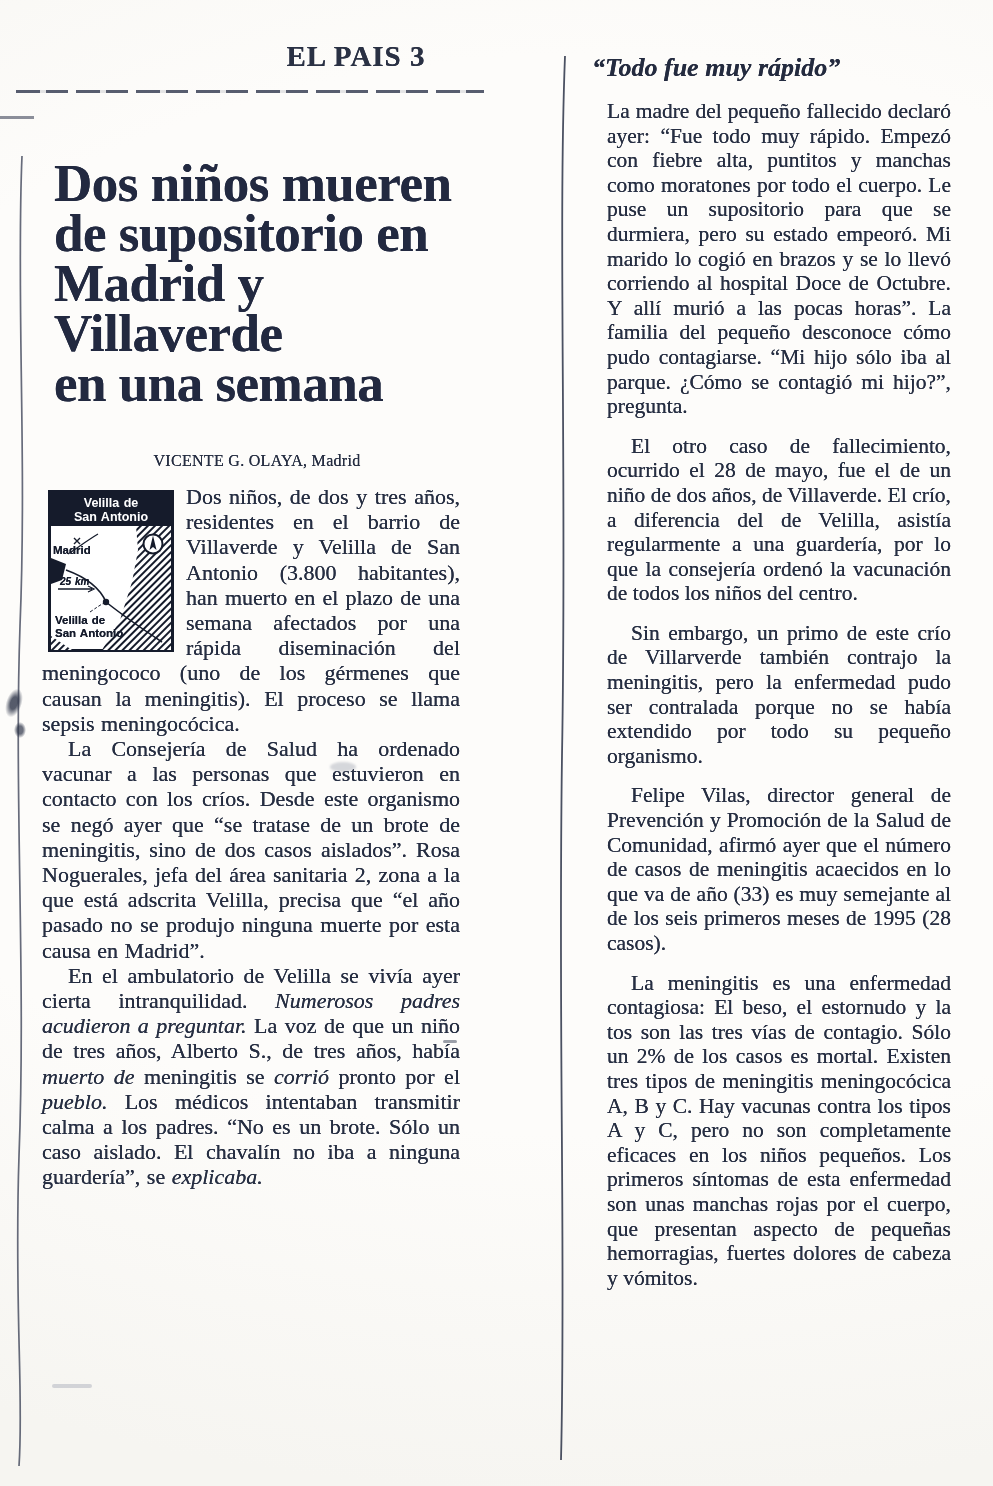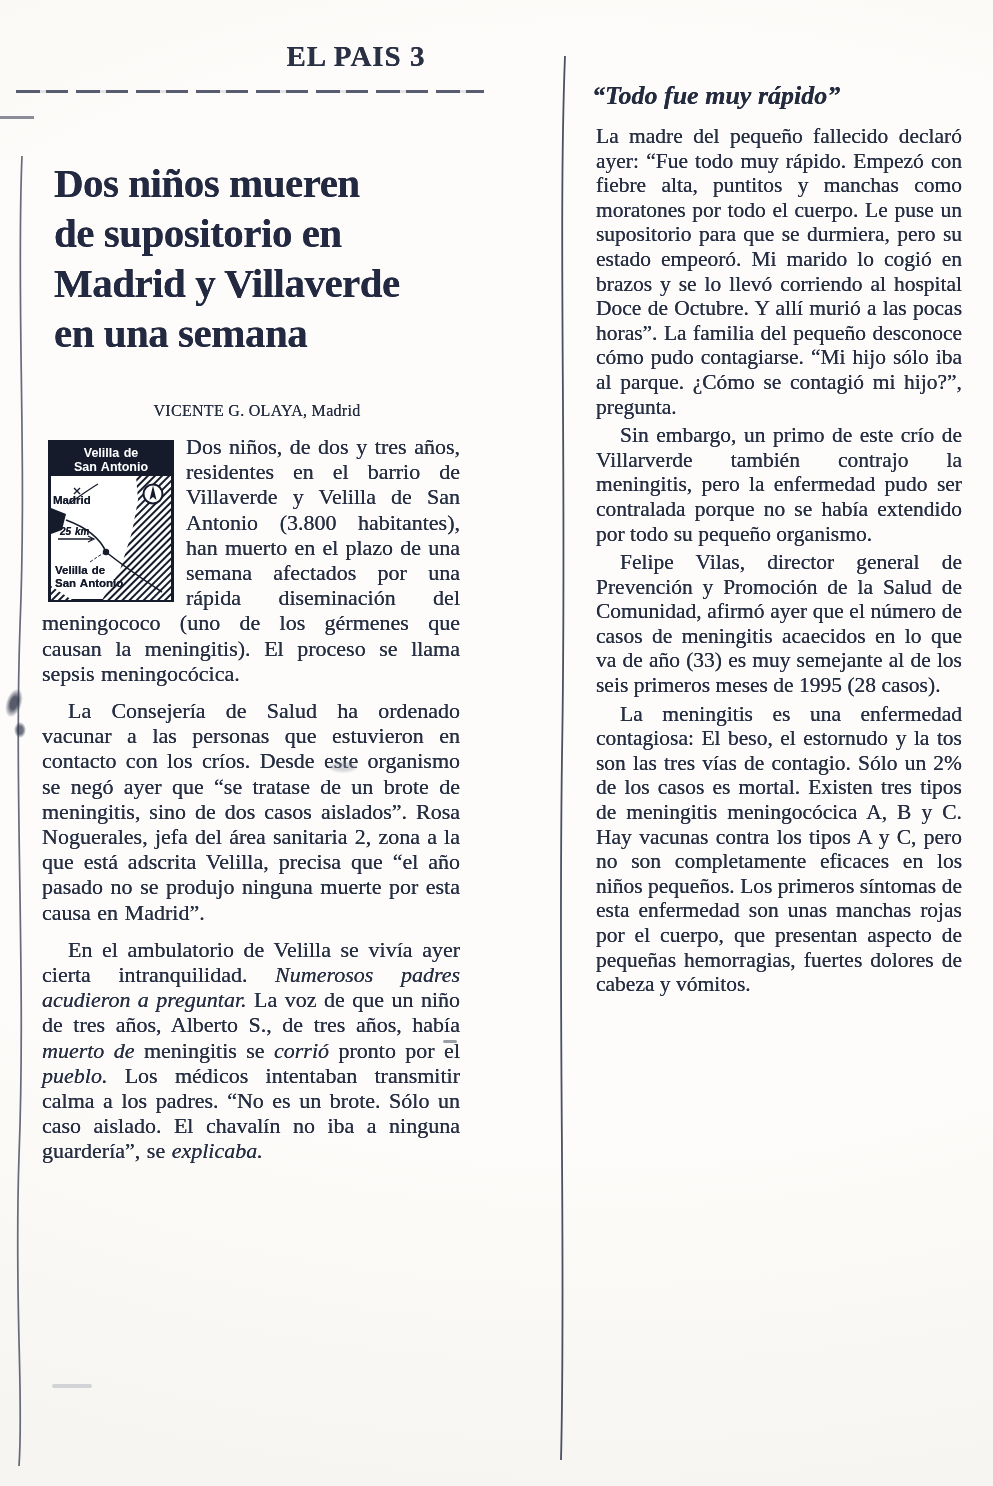--- a/index.html
+++ b/index.html
@@ -21,44 +21,44 @@
               opacity:.85; }
   .masthead-rule-left { position:absolute; left:0; top:116px; width:34px; height:3px;
               background:#3f465a; opacity:.6; }
 
   
   .left-border { position:absolute; left:12px; top:156px; }
 
   
   .col-left { position:absolute; left:42px; top:158px; width:418px; }
   .headline { padding-left:12px; margin:0 0 40px 0; font-weight:bold;
-              font-size:41px; line-height:50px; color:#222940;
+              font-size:53px; line-height:50px; color:#222940;
               letter-spacing:-.5px; text-shadow:0 0 .6px #222940; }
   .byline { text-align:center; font-size:16px; line-height:26px;
             margin:0 0 10px 12px; letter-spacing:.3px;
             text-shadow:0 0 .3px #262e42; }
   .body-text { font-size:22px; line-height:25.2px; text-align:justify;
                word-spacing:1px; text-shadow:0 0 .35px #262e42; }
   .body-text p { margin:0; }
-  .body-text p + p { text-indent:26px;margin-top:12px; }
+  .body-text p + p { text-indent:26px; }
   .it { font-style:italic; }
 
   
   .map-fig { float:left; width:126px; height:162px; margin:6px 12px 3px 6px; }
   .map-text { font-family:"Liberation Sans", sans-serif; font-weight:bold; }
 
   
   .divider { position:absolute; left:556px; top:56px; }
 
   
-  .col-right { position:absolute; left:592px; top:80px; width:374px; }
+  .col-right { position:absolute; left:592px; top:52px; width:374px; }
   .quote-header { margin:0 0 12px 0; font-size:26px; line-height:32px;
                   font-weight:bold; font-style:italic; color:#242b3f;
                   text-shadow:0 0 .5px #242b3f; }
-  .col-right p { margin:4px; font-size:21.5px; line-height:24.6px;
+  .col-right p { margin:15px; font-size:21.5px; line-height:24.6px;
                  text-align:justify; text-shadow:0 0 .35px #262e42; }
   .col-right p + p { text-indent:24px; }
 
   
   .speck { position:absolute; background:#3a4156; border-radius:50%; opacity:.55; }
   .sp1 { left:6px;  top:688px;  width:16px; height:30px; transform:rotate(18deg);
          background:radial-gradient(#2c3347 30%, transparent 70%); border-radius:40%; opacity:.8; }
   .sp2 { left:14px; top:722px;  width:12px; height:16px;
          background:radial-gradient(#2c3347 35%, transparent 72%); opacity:.7; }
   .sp3 { left:443px; top:1040px; width:14px; height:3px; border-radius:2px; opacity:.5; }
@@ -135,20 +135,21 @@
     </div>
   </div>
 
   <svg class="divider" width="14" height="1404" viewBox="0 0 14 1404">
     <path d="M9,0 C2,180 11,420 6,700 C2,980 10,1200 5,1404" fill="none" stroke="#2b3347" stroke-width="1.8" opacity="0.85"></path>
   </svg>
 
   <div class="col-right">
     <h2 class="quote-header">“Todo fue muy rápido”</h2>
     <p>La madre del pequeño fallecido declaró ayer: “Fue todo muy rápido. Empezó con fiebre alta, puntitos y manchas como moratones por todo el cuerpo. Le puse un supositorio para que se durmiera, pero su estado empeoró. Mi marido lo cogió en brazos y se lo llevó corriendo al hospital Doce de Octubre. Y allí murió a las pocas horas”. La familia del pequeño desconoce cómo pudo contagiarse. “Mi hijo sólo iba al parque. ¿Cómo se contagió mi hijo?”, pregunta.</p>
+    <p>El otro caso de fallecimiento, ocurrido el 28 de mayo, fue el de un niño de dos años, de Villaverde. El crío, a diferencia del de Velilla, asistía regularmente a una guardería, por lo que la consejería ordenó la vacunación de todos los niños del centro.</p>
     <p>Sin embargo, un primo de este crío de Villarverde también contrajo la meningitis, pero la enfermedad pudo ser contralada porque no se había extendido por todo su pequeño organismo.</p>
     <p>Felipe Vilas, director general de Prevención y Promoción de la Salud de Comunidad, afirmó ayer que el número de casos de meningitis acaecidos en lo que va de año (33) es muy semejante al de los seis primeros meses de 1995 (28 casos).</p>
     <p>La meningitis es una enfermedad contagiosa: El beso, el estornudo y la tos son las tres vías de contagio. Sólo un 2% de los casos es mortal. Existen tres tipos de meningitis meningocócica A, B y C. Hay vacunas contra los tipos A y C, pero no son completamente eficaces en los niños pequeños. Los primeros síntomas de esta enfermedad son unas manchas rojas por el cuerpo, que presentan aspecto de pequeñas hemorragias, fuertes dolores de cabeza y vómitos.</p>
   </div>
 
   <div class="speck sp1"></div>
   <div class="speck sp2"></div>
   <div class="speck sp3"></div>
   <div class="speck sp4"></div>
   <div class="speck sp5"></div>

